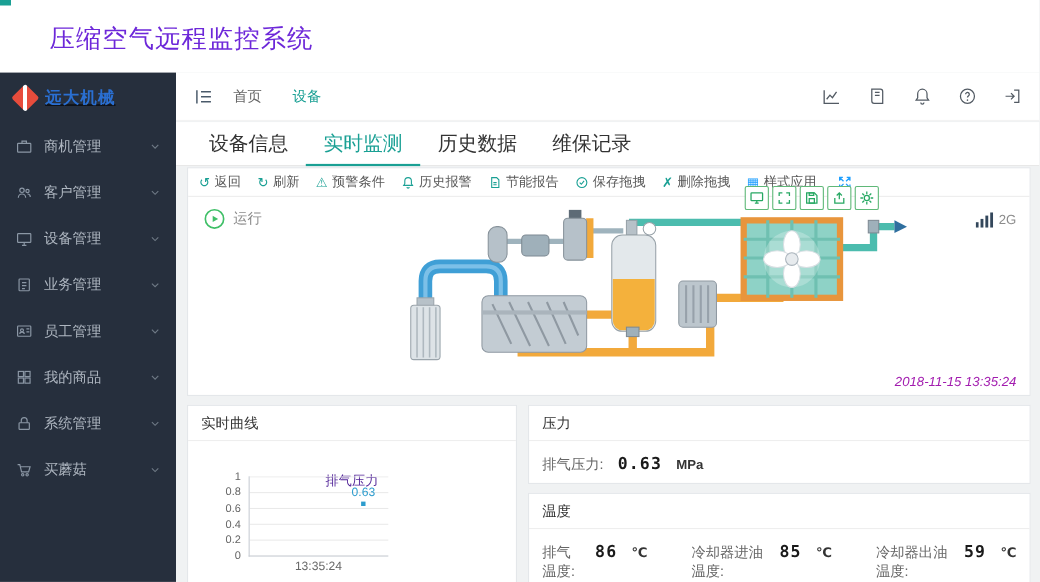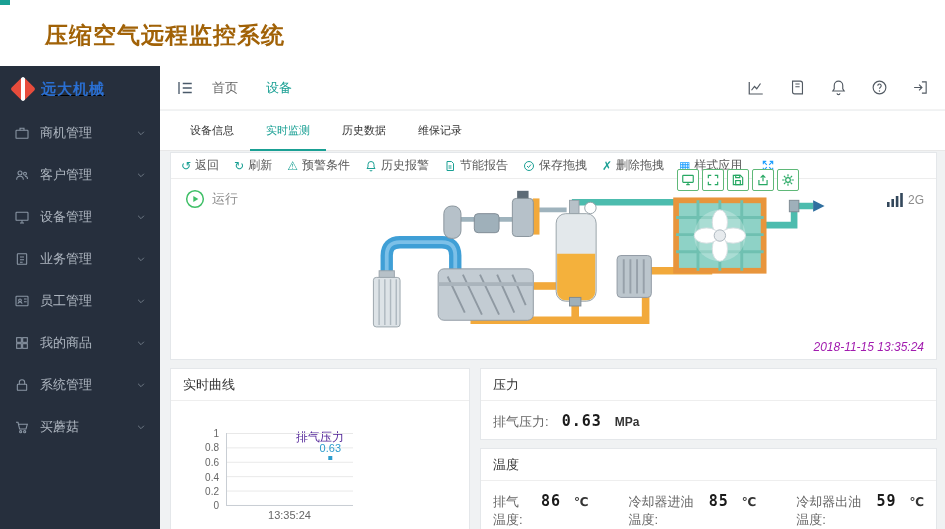--- a/index.html
+++ b/index.html
@@ -3,21 +3,21 @@
 <meta charset="utf-8">
 <style>
   * { margin:0; padding:0; box-sizing:border-box; }
   html,body { width:945px; height:529px; overflow:hidden; }
   body { position:relative; font-family:"Liberation Sans","DejaVu Sans",sans-serif; background:#f0f2f3; }
   svg { display:block; }
 
   
   .header { position:absolute; left:0; top:0; width:945px; height:66px; background:#ffffff; }
   .corner-chip { position:absolute; left:0; top:0; width:10px; height:5px; background:#1aa094; }
-  .header-title { position:absolute; left:45px; top:20px; font-size:23px; font-weight:bold; color:#a16207; letter-spacing:1px; }
+  .header-title { position:absolute; left:45px; top:20px; font-size:23px; font-weight:normal; color:#6d28d9; letter-spacing:1px; }
 
   
   .sidebar { position:absolute; left:0; top:66px; width:160px; bottom:0; background:#262f3d; }
   .logo { height:46px; display:flex; align-items:center; padding-left:14px; gap:9px;text-decoration:underline; }
   .logo-diamond { width:18px; height:18px; transform:rotate(45deg); border-radius:2px;
     background:linear-gradient(45deg,#e74c3c 42%,#ffffff 42%,#ffffff 56%,#e74c3c 56%); }
   .logo-text { color:#2a6fd2; font-weight:bold; font-size:15px; letter-spacing:1px; }
   .side-item { height:42px; display:flex; align-items:center; padding:0 14px; color:#aeb6c0; font-size:13px; cursor:pointer; }
   .side-ico { width:16px; height:16px; margin-right:10px; color:#8b97a5; flex:none; }
   .side-label { flex:1; }
@@ -26,21 +26,21 @@
   
   .main { position:absolute; left:160px; top:66px; right:0; bottom:0; background:#f0f2f3; }
   .topbar { position:absolute; left:0; top:0; right:0; height:44px; background:#fff; display:flex; align-items:center; padding:0 16px; border-bottom:1px solid #f3f3f3; }
   .collapse { color:#4a5a6a; margin-right:18px; cursor:pointer; }
   .nav-tab { font-size:13px; color:#666; margin-right:28px; cursor:pointer; }
   .nav-tab.active { color:#1aa094; }
   .topbar-right { margin-left:auto; display:flex; gap:24px; align-items:center; color:#525a63; }
   .top-ico { cursor:pointer; color:#525a63; }
 
   .tabrow { position:absolute; left:0; top:45px; right:0; height:40px; background:#fff; border-bottom:1px solid #e8e8e8; display:flex; padding-left:14px; }
-  .tab { height:40px; line-height:39px; padding:0 16px; font-size:11px; color:#333; cursor:pointer; }
+  .tab { height:40px; line-height:39px; padding:0 16px; font-size:18px; color:#333; cursor:pointer; }
   .tab.active { color:#1aa094; border-bottom:2px solid #1aa094; }
 
   .panel { position:absolute; background:#fff; border:1px solid #e4e7ea; }
   .diagram-panel { left:10px; top:86px; right:8px; height:208px; }
   .toolbar { height:26px; border-bottom:1px solid #ededed; display:flex; align-items:center; padding:0 10px; gap:15px; }
   .tbtn { display:flex; align-items:center; gap:4px; background:none; border:none; font-size:12px; color:#595959; cursor:pointer; font-family:inherit; }
   .ti { color:#1aa094; font-size:12px; line-height:1; }
   .ti.blue { color:#1e9fff; }
   .expand-ico { color:#1e9fff; cursor:pointer; margin-left:4px; }
 

